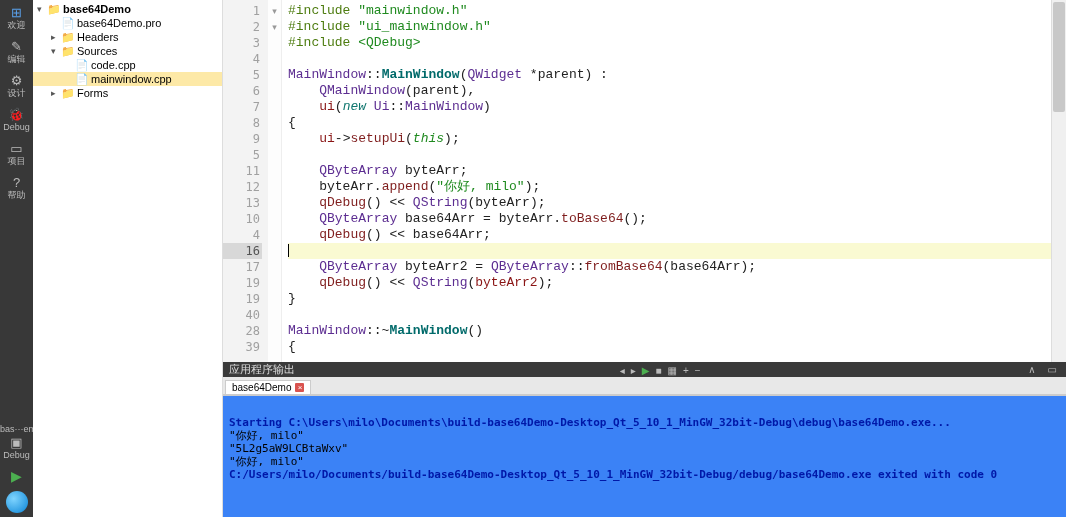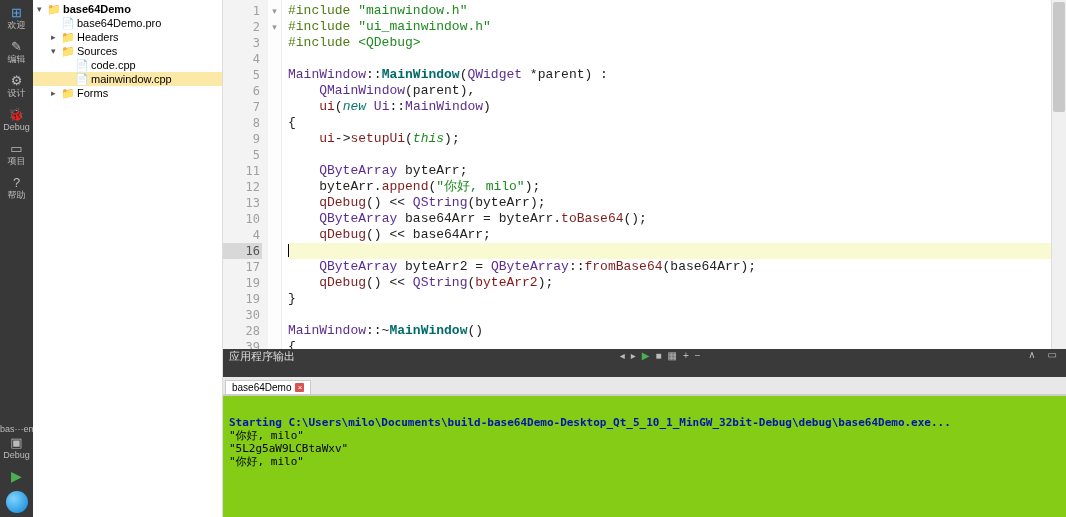--- a/index.html
+++ b/index.html
@@ -45,29 +45,29 @@
 .tk-fn { color: #7f1d1d; }
 .tk-fnbold { color: #006a6a; font-weight: bold; }
 .tk-var { color: #8a1515; }
 .tk-this { color: #1f8a1f; font-style: italic; }
 .tk-incpath { color: #1f8a1f; }
 .caret { border-left: 1px solid #000; display:inline-block; height:13px; vertical-align:middle; }
 .editor-scroll-v { position:absolute; right:0; top:0; width:15px; height:100%; background:#f0f0f0; border-left:1px solid #ddd;}
 .editor-thumb-v { position:absolute; right:1px; top:2px; width:12px; height:110px; background:#c8c8c8; border-radius:2px;}
 
 
-.output-hdr { background: #3a3a3a; color: #ddd; height: 28px; display: flex; font-size: 11px; padding: 0 6px; }
+.output-hdr { background: #3a3a3a; color: #ddd; height: 15px; display: flex; align-items: center; font-size: 11px; padding: 0 6px; }
 .out-title { margin-right: auto; }
 .out-tool { margin: 0 3px; cursor: pointer; font-size: 10px; color: #bbb; }
 .out-tool.green { color: #4caf50; }
 .out-right { margin-left: auto; display:flex; gap:6px;}
 .output-tabs { background: #e8e8e8; height: 18px; display: flex; align-items: flex-end; border-bottom: 1px solid #ccc; }
 .out-tab { background: #fff; border: 1px solid #ccc; border-bottom: none; padding: 1px 6px; font-size: 10px; margin-left: 2px; display:flex; align-items:center; gap:4px;}
 .out-tab .cx { width:9px; height:9px; background:#d9534f; color:#fff; font-size:8px; line-height:9px; text-align:center; border-radius:1px; cursor:pointer;}
-.output-body { flex: 0 0 122px; background: #84cc16; font-family: Consolas, monospace; font-size: 11px; padding: 20px 4px 4px 6px; overflow: hidden; line-height: 13px; border-top:1px solid #ccc; position:relative;}
+.output-body { flex: 0 0 122px; background: #3b82f6; font-family: Consolas, monospace; font-size: 11px; padding: 20px 4px 4px 6px; overflow: hidden; line-height: 13px; border-top:1px solid #ccc; position:relative;}
 .out-line { white-space: pre; }
 .out-bold { color: #0018a8; font-weight: bold; }
 .out-navy { color: #0018a8; font-weight: bold; }
 
 
 [data-interactable="true"] { cursor: pointer; }
 </style>
 </head>
 <body>
 
@@ -174,21 +174,21 @@
           <div>5</div>
           <div>11</div>
           <div>12</div>
           <div>13</div>
           <div>10</div>
           <div>4</div>
           <div class="cur">16</div>
           <div>17</div>
           <div>19</div>
           <div>19</div>
-          <div>30</div>
+          <div>40</div>
           <div>28</div>
           <div>39</div>
         </div>
       <div class="fold-col" id="foldcol" data-interactable="true">
           <div></div>
           <div></div>
           <div></div>
           <div></div>
           <div></div>
           <div></div>
@@ -227,15 +227,16 @@
       <div class="out-tab" data-interactable="true">
         <span data-interactable="false">base64Demo</span>
         <span class="cx" data-interactable="true">×</span>
       </div>
     </div>
     <div class="output-body" id="outbody" data-interactable="true">
         <div class="out-line out-bold" data-interactable="false">Starting C:\Users\milo\Documents\build-base64Demo-Desktop_Qt_5_10_1_MinGW_32bit-Debug\debug\base64Demo.exe...</div>
         <div class="out-line " data-interactable="false">"你好, milo"</div>
         <div class="out-line " data-interactable="false">"5L2g5aW9LCBtaWxv"</div>
         <div class="out-line " data-interactable="false">"你好, milo"</div>
+        <div class="out-line out-navy" data-interactable="false">C:/Users/milo/Documents/build-base64Demo-Desktop_Qt_5_10_1_MinGW_32bit-Debug/debug/base64Demo.exe exited with code 0</div>
       </div>
   </div>
 </div>
 
 </body></html>

